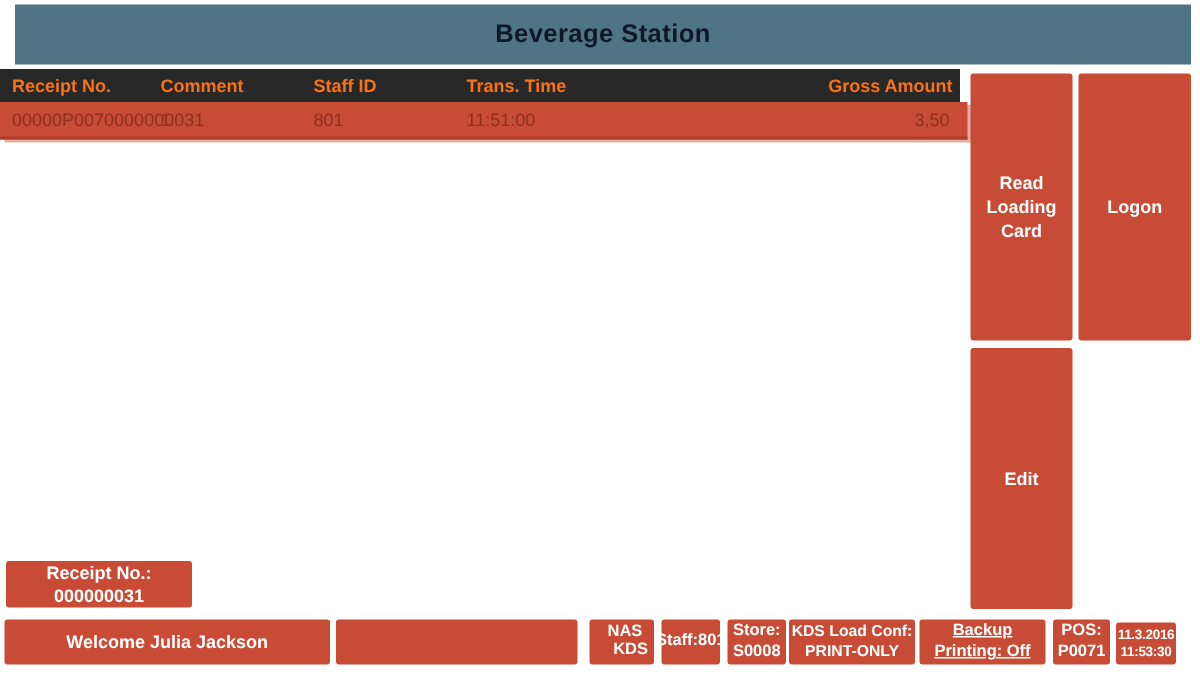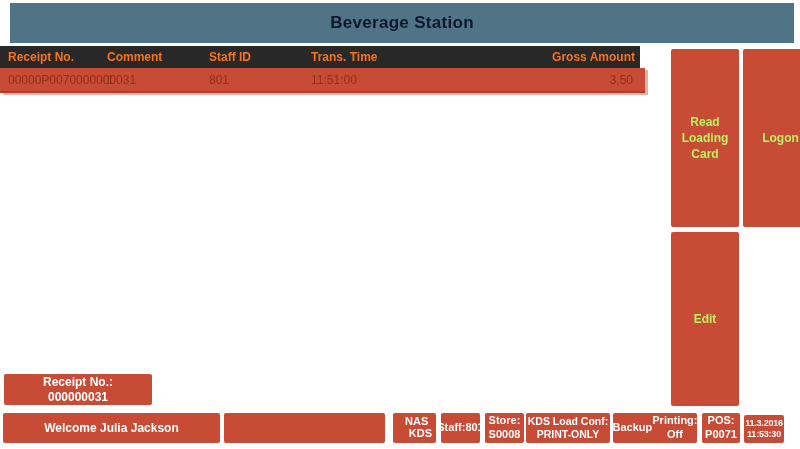--- a/index.html
+++ b/index.html
@@ -21,45 +21,45 @@
   .c1{width:107px;padding-left:8px;}
   .c2{width:102px;}
   .c3{width:102px;}
   .c4{width:150px;}
   .c5{flex:1;text-align:right;}
   .t-head .c5{padding-right:5px;}
   .t-data .c5{padding-right:12px;}
 
   
   .btn{position:absolute;display:flex;align-items:center;justify-content:center;text-align:center;
-    background:#C74B35;color:#bef264;font-size:12px;font-weight:bold;border-radius:2px;
-    line-height:1.35;cursor:pointer;margin-left:24px;}
+    background:#C74B35;color:#ffffff;font-size:12px;font-weight:bold;border-radius:2px;
+    line-height:1.35;cursor:pointer;}
   .btn-read{left:647px;top:49px;width:68px;height:178px;padding:0 6px;}
   .btn-logon{left:719px;top:49px;width:75px;height:178px;}
   .btn-edit{left:647px;top:232px;width:68px;height:174px;}
   .btn-logoff{left:719px;top:232px;width:75px;height:174px;background:#54707E;}
 
   
   .panel{background:#C74B35;color:#ffffff;font-weight:bold;border-radius:2px;
     display:flex;align-items:center;justify-content:center;text-align:center;}
-  .receipt-panel{position:absolute;left:4px;top:374px;width:148px;height:31px;
+  .receipt-panel{position:absolute;left:4px;top:374px;width:124px;height:31px;
     flex-direction:column;font-size:12px;line-height:1.25;}
   .item-banner{position:absolute;left:132px;top:372px;width:510px;height:34px;font-size:12px;}
 
   
   .sb{position:absolute;top:413px;height:30px;font-size:11px;line-height:1.25;}
   .sb-welcome{left:3px;width:217px;font-size:12px;}
   .sb-spare{left:224px;width:161px;}
   .sb-naskds{left:393px;width:43px;display:block;position:absolute;}
   .sb-naskds .nas{position:absolute;left:12px;top:2px;}
   .sb-naskds .kds{position:absolute;right:4px;bottom:2px;}
   .sb-staff{left:441px;width:39px;flex-direction:row;}
   .sb-store{left:485px;width:39px;flex-direction:column;}
   .sb-kdsload{left:526px;width:84px;flex-direction:column;font-size:10.5px;}
-  .sb-backup{left:613px;width:84px;flex-direction:row;}
+  .sb-backup{left:613px;width:84px;flex-direction:column;text-decoration:underline;}
   .sb-pos{left:702px;width:38px;flex-direction:column;}
   .sb-datetime{left:744px;top:415px;height:28px;width:40px;flex-direction:column;
     font-size:9px;line-height:1.2;letter-spacing:-0.2px;}
 </style>
 </head>
 <body>
 
 <div class="app">
 
   <div class="title-bar">

